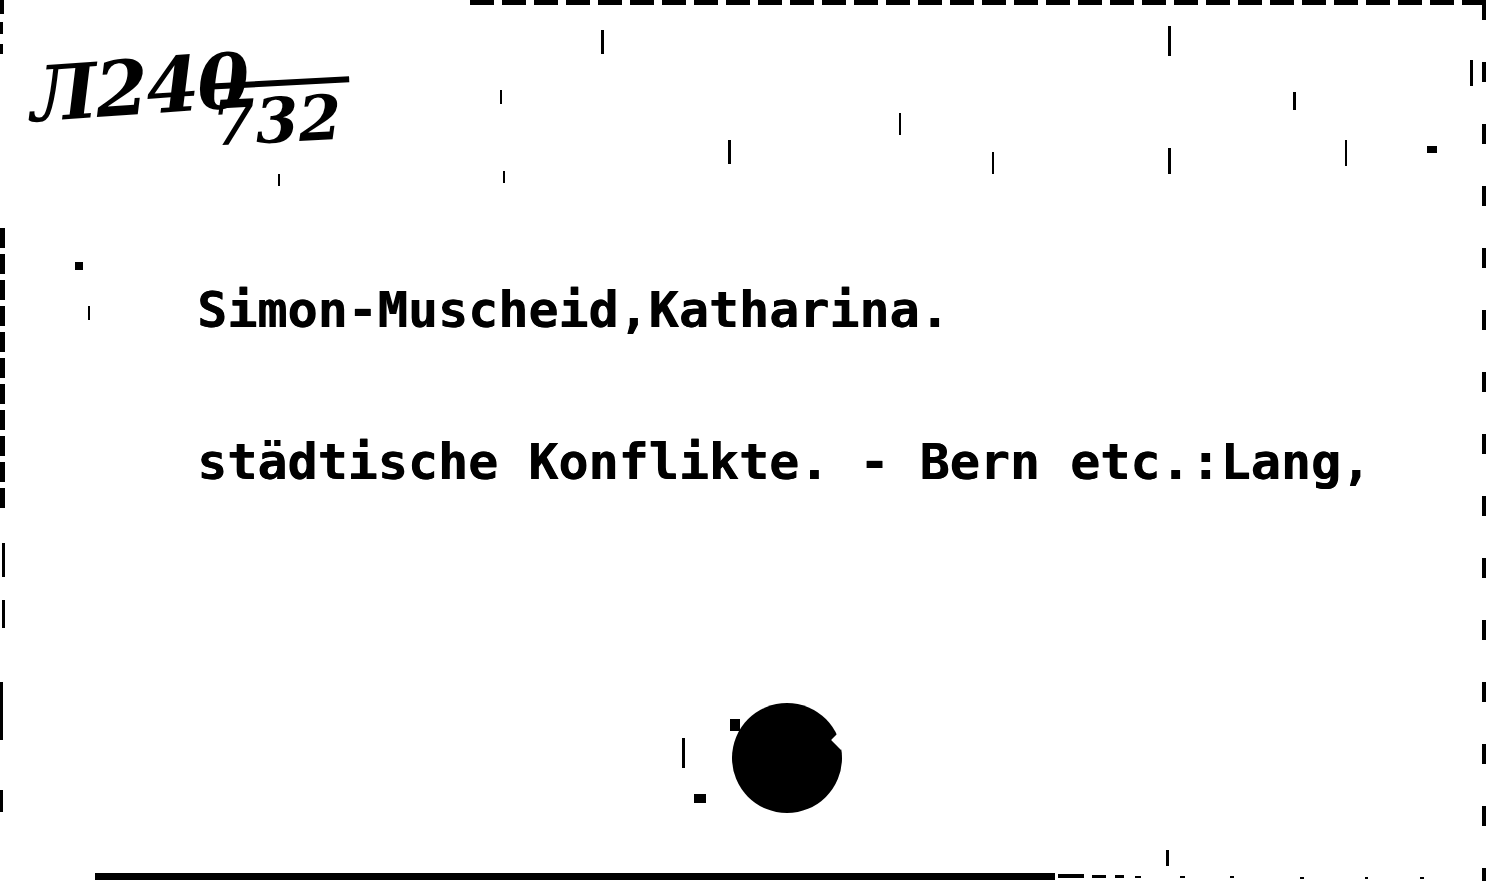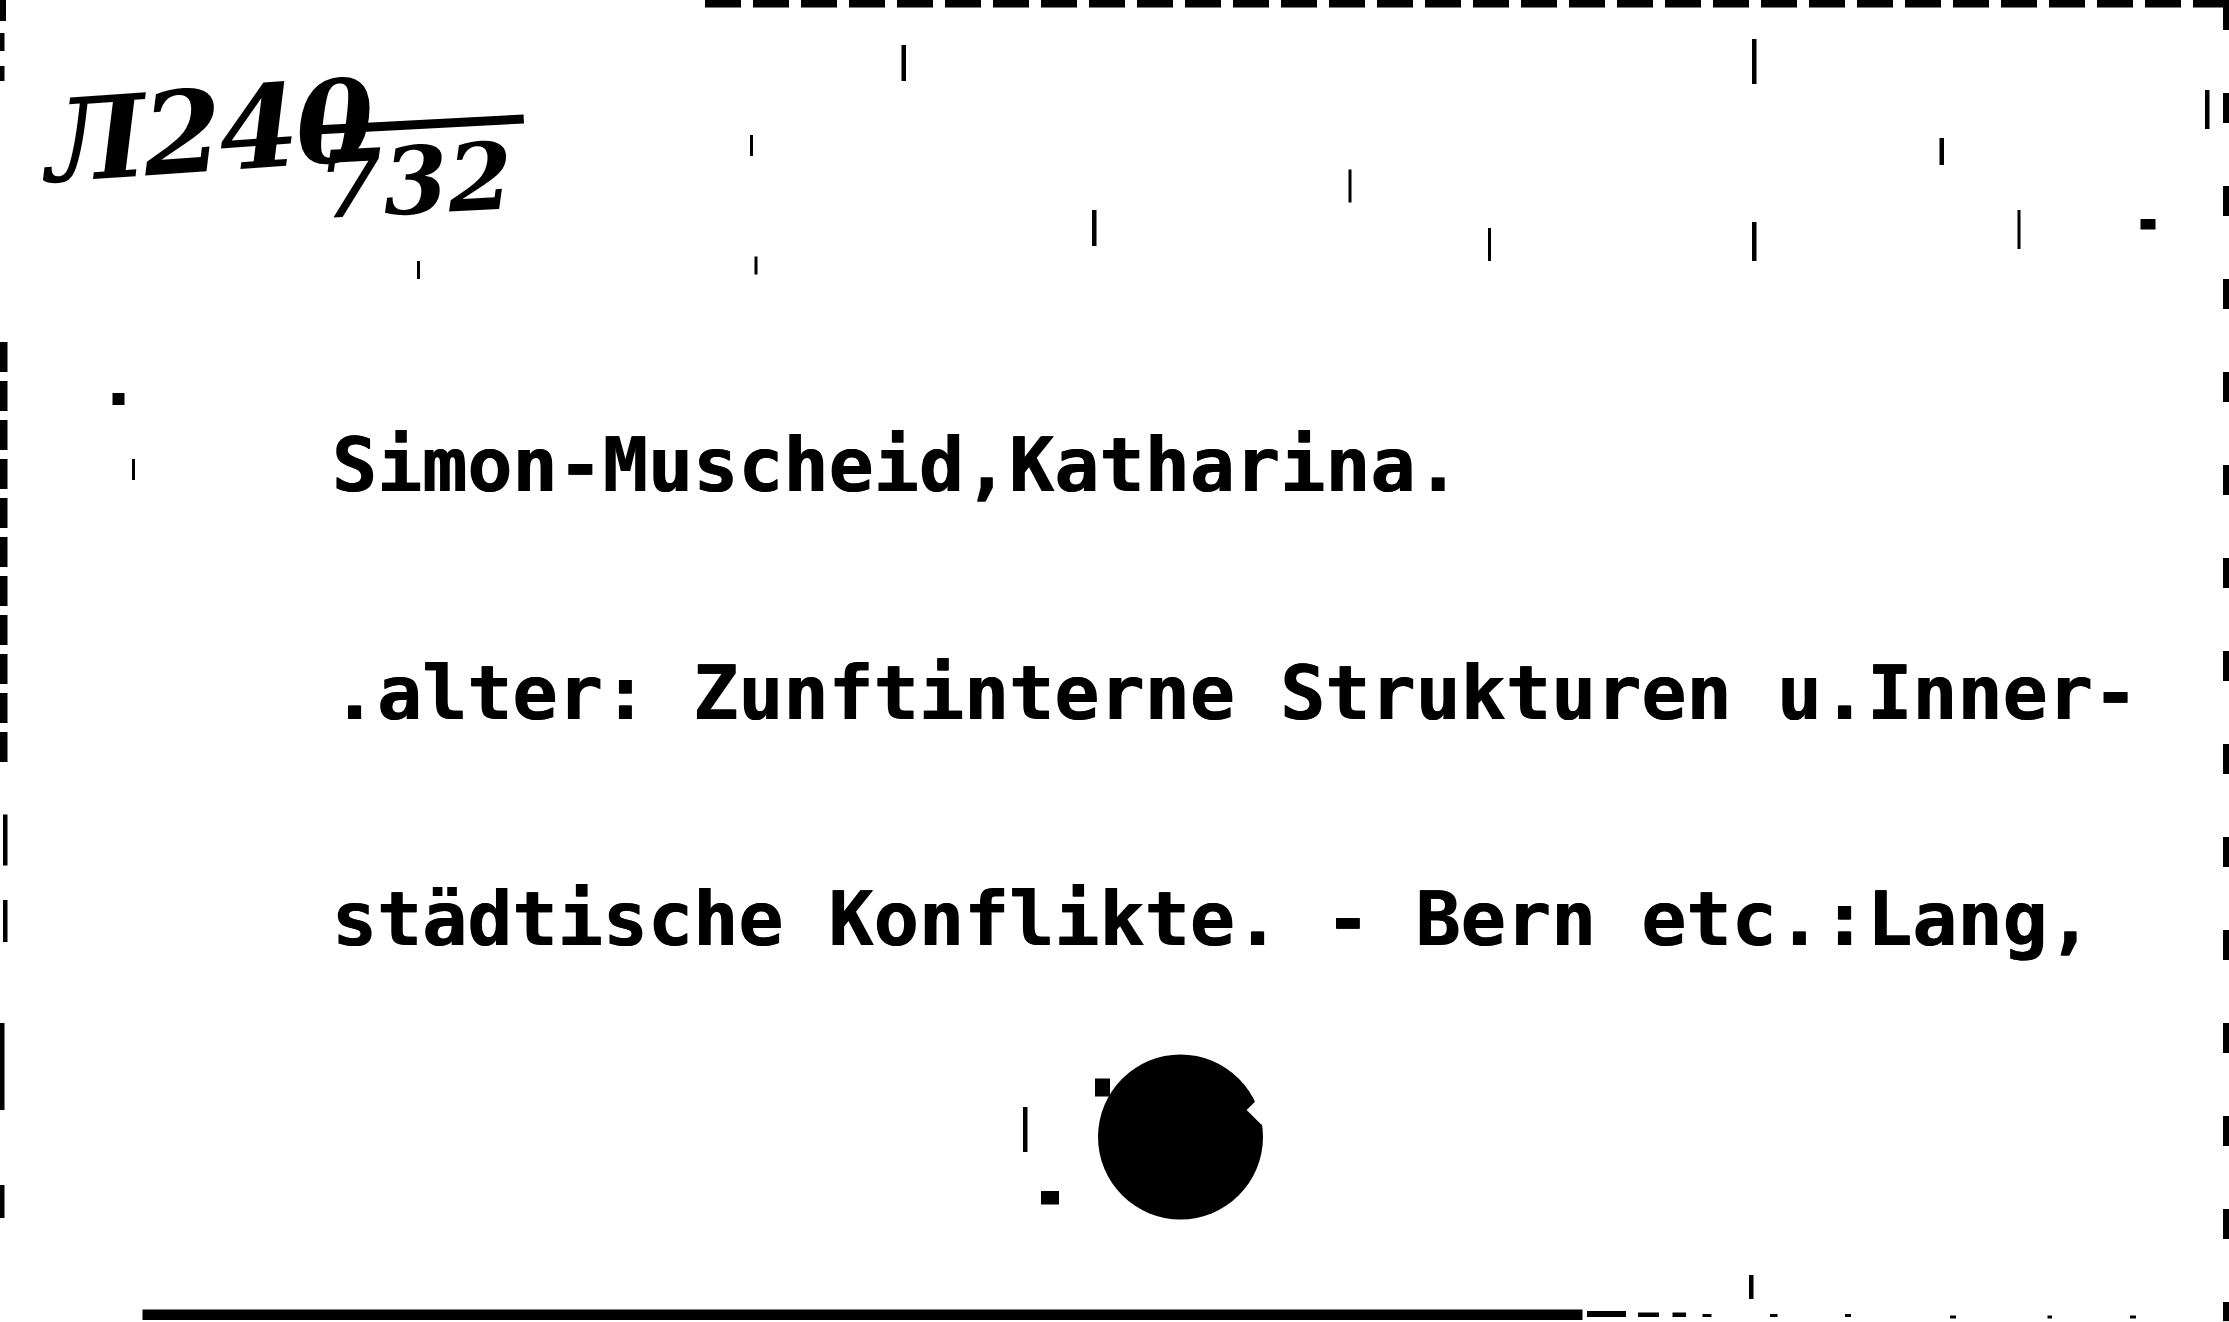--- a/index.html
+++ b/index.html
@@ -56,21 +56,21 @@
     left: 197px;
     top: 184px;
     font-family: "DejaVu Sans Mono", monospace;
     font-weight: bold;
     font-size: 50px;
     line-height: 50.5px;
     letter-spacing: 0;
     white-space: pre;
     text-shadow: 0.6px 0 0 #000;
   }
-  .line { white-space: pre; margin-left: 24px; }
+  .line { white-space: pre; }
 
   
   .ink-blot {
     position: absolute;
     left: 732px;
     top: 703px;
     width: 110px;
     height: 110px;
     background: #000;
     border-radius: 50%;
@@ -127,21 +127,20 @@
 
 <div class="screen">
 
   <div class="call-number">
     <span class="classmark">Л240</span>
     <span class="item-number">732</span>
   </div>
 
   <div class="record">
     <div class="line">Simon-Muscheid,Katharina.</div>
-    <div class="line">.alter: Zunftinterne Strukturen u.Inner-</div>
     <div class="line">städtische Konflikte. - Bern etc.:Lang,</div>
     
     
     
     
   </div>
 
   <div class="ink-blot"></div>
 
   <div class="edge-top"></div>

